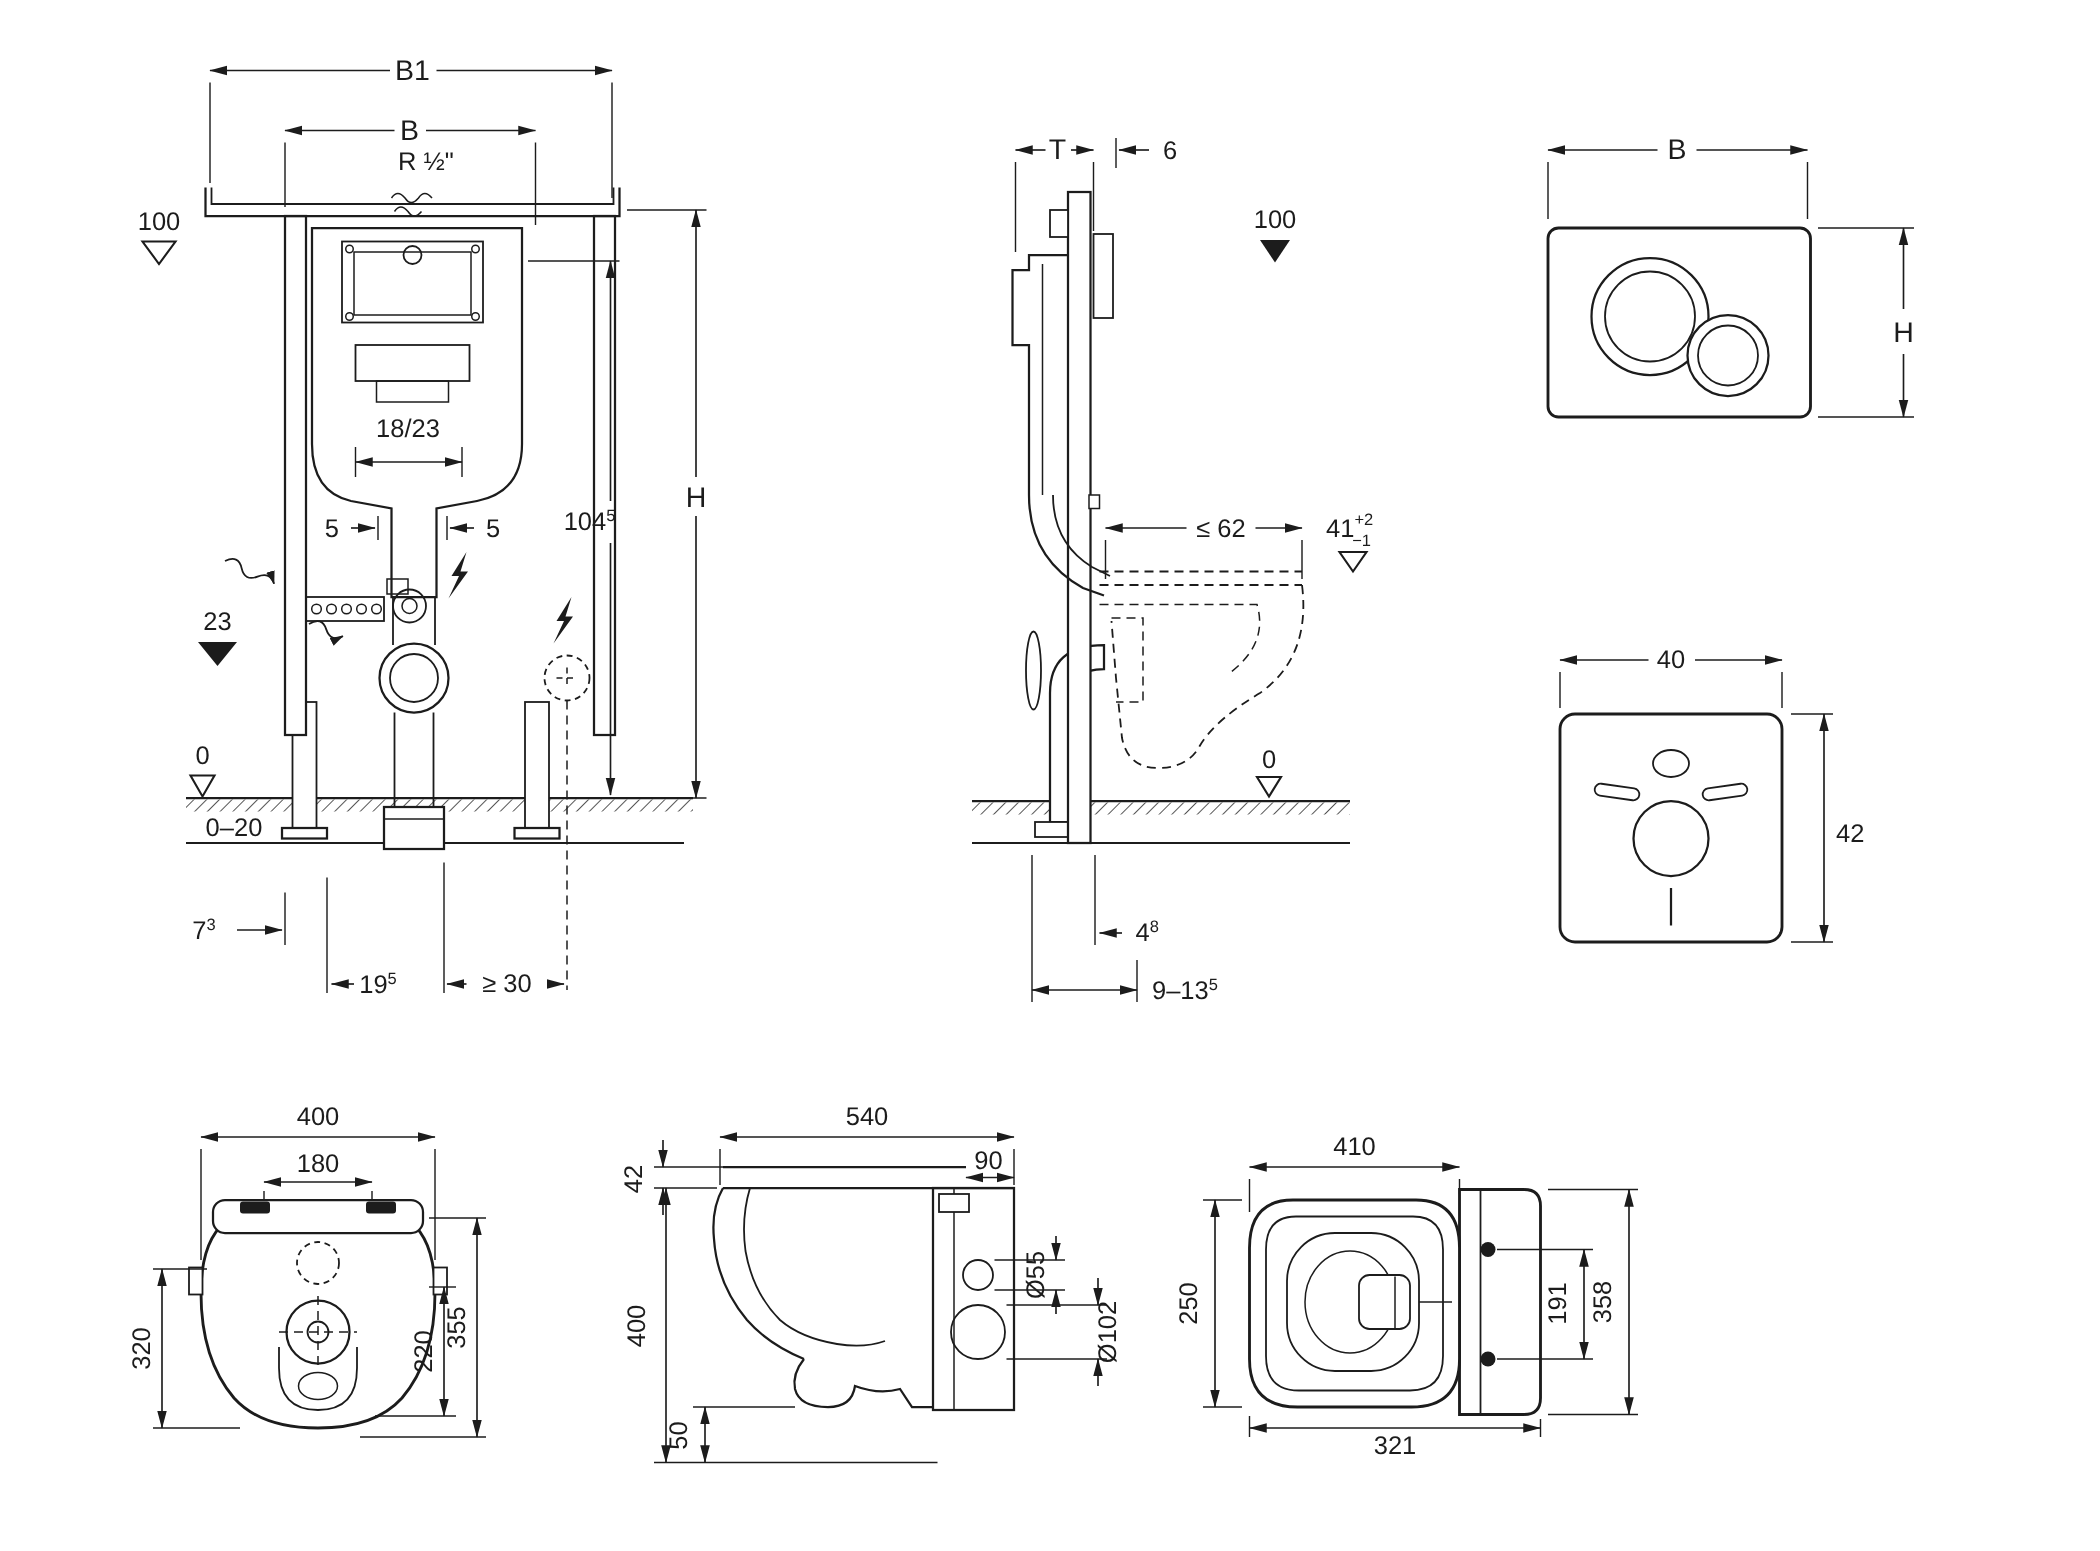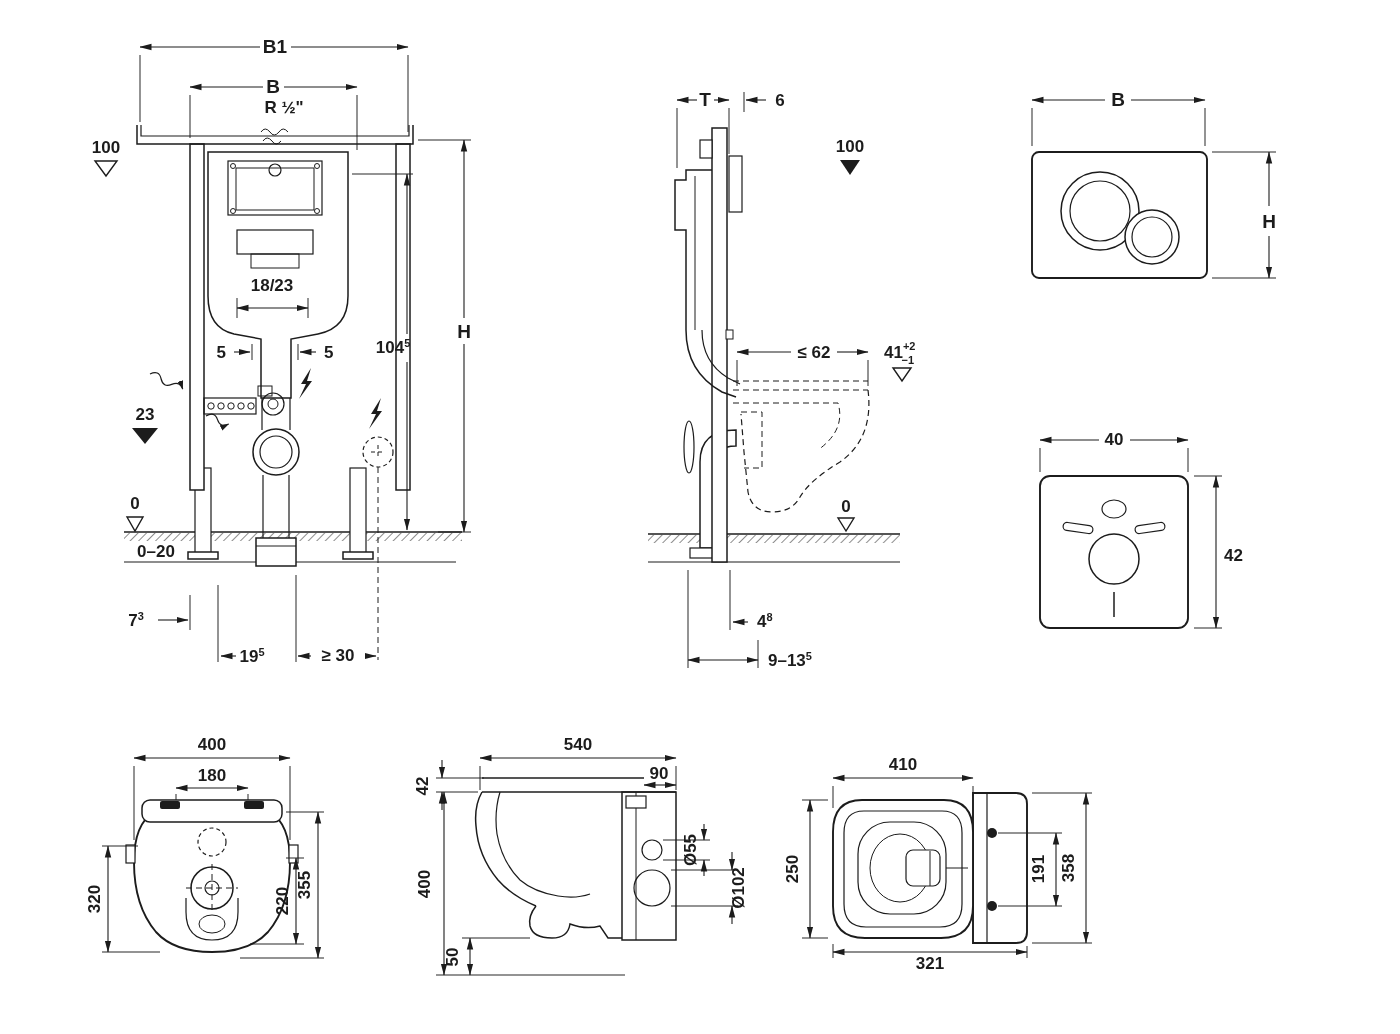--- a/index.html
+++ b/index.html
@@ -1,16 +1,16 @@
 <!DOCTYPE html>
 <html><head>
 <meta charset="utf-8">
 <style>
   html,body{margin:0;padding:0;background:#ffffff;}
-  #canvas{position:relative;width:1400px;height:1034px;background:#ffffff;overflow:hidden;font-weight:bold;}
+  #canvas{position:relative;width:1400px;height:1034px;background:#ffffff;overflow:hidden;}
   svg{position:absolute;left:0;top:0;}
   text{font-family:"Liberation Sans","DejaVu Sans",sans-serif;fill:#1c1c1c;}
   .t{font-size:17px;}
   .tb{font-size:19px;}
   .ts{font-size:11px;}
   .o2{stroke:#1c1c1c;stroke-width:1.9;fill:none;}
   .o15{stroke:#1c1c1c;stroke-width:1.5;fill:none;}
   .o12{stroke:#1c1c1c;stroke-width:1.2;fill:none;}
   .o1{stroke:#1c1c1c;stroke-width:1;fill:none;}
   .ow{fill:#ffffff;}

